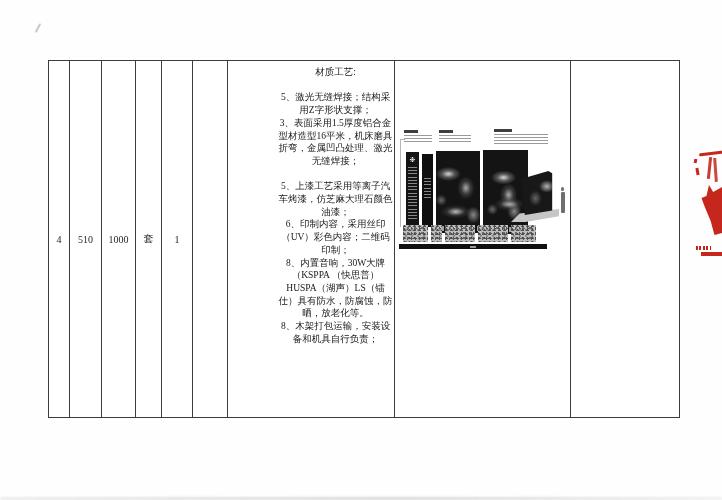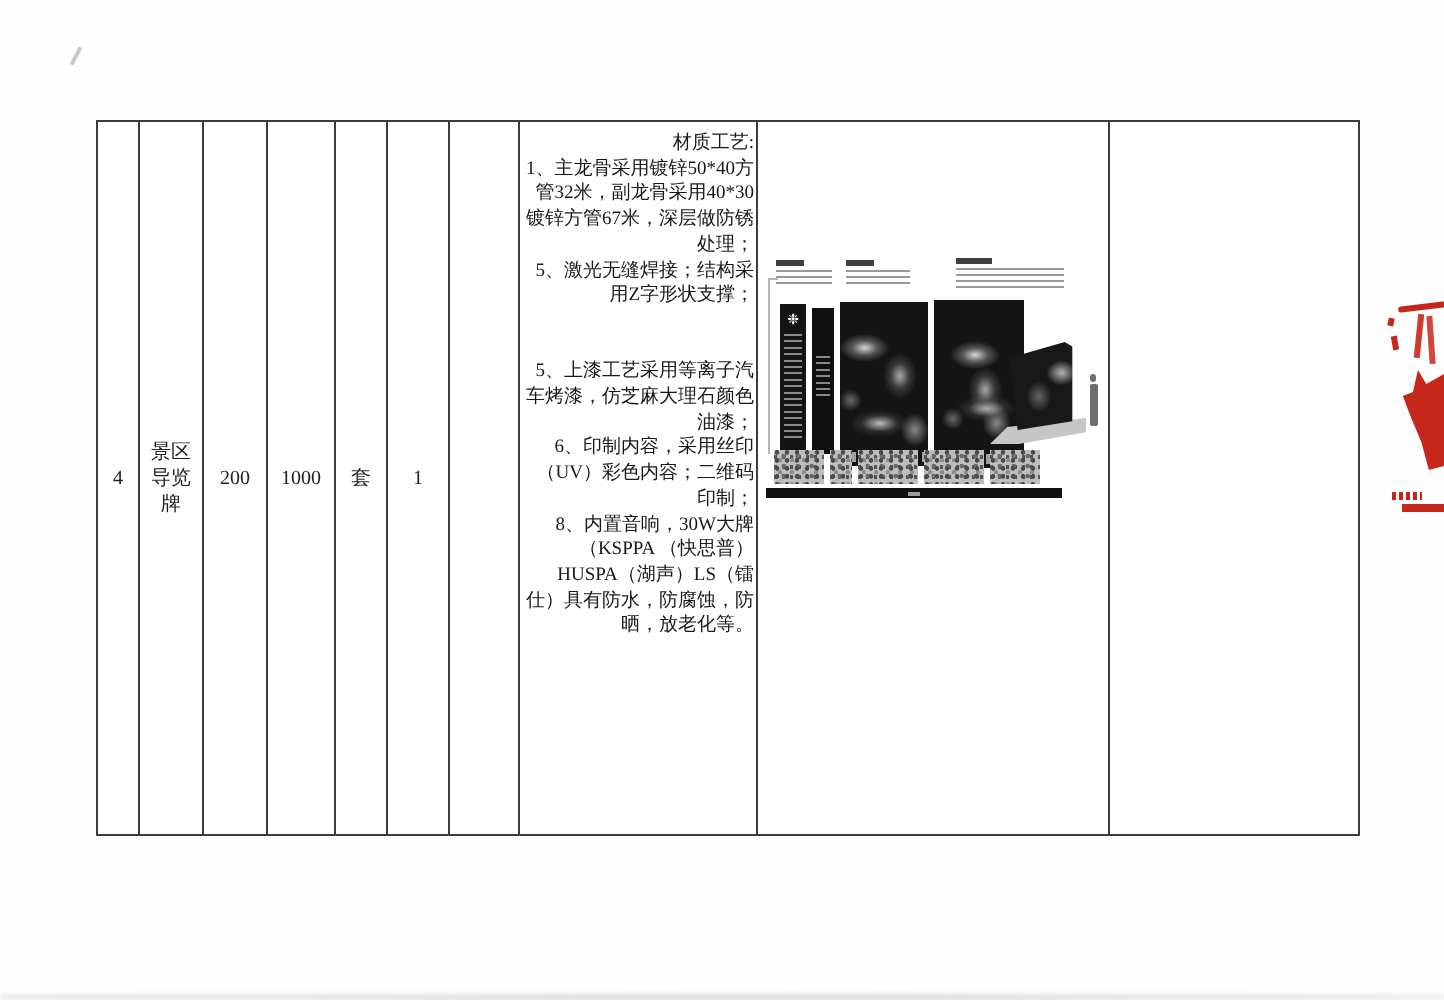--- a/index.html
+++ b/index.html
@@ -16,22 +16,22 @@
   .cell:last-child { border-right:none; }
   .c-serial { width:21px; }
   .c-name   { width:32px; padding:0 5px; line-height:13px; }
   .c-dim1   { width:32px; }
   .c-dim2   { width:50px; }
   .c-dim3   { width:34px; }
   .c-unit   { width:26px; }
   .c-qty    { width:31px; }
   .c-amount { width:48px; }
   .c-blank1 { width:35px; }
-  .c-spec   { width:119px; display:block; text-align:right; padding:5px 1px 0 2px;
-              font-size:9.5px; line-height:12.7px; color:#181818; }
+  .c-spec   { width:119px; display:block; text-align:center; padding:5px 1px 0 2px;
+              font-size:9.5px; line-height:12.7px; color:#181818;margin-left:48px; }
   .c-image  { width:176px; display:block; position:relative; }
   .c-blank2 { width:28px; }
   .spec-item, .spec-title { display:inline; }
 
   
   .product { position:absolute; left:2px; top:52px; width:170px; height:136px; }
   .lbl { position:absolute; }
   .lbl .ttl { height:3px; background:#3f3f3f; margin-bottom:2px; width:14px; }
   .lbl .tl  { background-image:repeating-linear-gradient(to bottom,#9a9a9a 0 1px,transparent 1px 3px); }
   .dimline-v { position:absolute; width:1px; background:#b5b5b5; }
@@ -96,36 +96,36 @@
 </style>
 </head>
 <body>
 
 <div class="page">
 
   <div class="pen-mark"></div>
 
   <div class="sheet-table">
     <div class="cell c-serial">4</div>
-    <div class="cell c-name">景区导览牌</div>
-    <div class="cell c-dim1">200</div>
+    <div class="cell c-dim1">510</div>
     <div class="cell c-dim3">1000</div>
     <div class="cell c-unit">套</div>
     <div class="cell c-qty">1</div>
     <div class="cell c-blank1"></div>
 
     <div class="cell c-spec">
       <span class="spec-title">材质工艺:</span><br>
-      <span class="spec-item">1、主龙骨采用镀锌50*40方管32米，副龙骨采用40*30镀锌方管67米，深层做防锈处理；</span><br>
+      <br>
       <span class="spec-item">5、激光无缝焊接；结构采用Z字形状支撑；</span><br>
-      <br>
+      <span class="spec-item">3、表面采用1.5厚度铝合金型材造型16平米，机床磨具折弯，金属凹凸处理、激光无缝焊接；</span><br>
       <br>
       <span class="spec-item">5、上漆工艺采用等离子汽车烤漆，仿芝麻大理石颜色油漆；</span><br>
       <span class="spec-item">6、印制内容，采用丝印（UV）彩色内容；二维码印制；</span><br>
       <span class="spec-item">8、内置音响，30W大牌（KSPPA （快思普）HUSPA（湖声）LS（镭仕）具有防水，防腐蚀，防晒，放老化等。</span><br>
+      <span class="spec-item">8、木架打包运输，安装设备和机具自行负责；</span>
     </div>
 
     <div class="cell c-image">
       <div class="product">
 
         <div class="lbl" style="left:7px;top:17px;width:28px;">
           <div class="ttl"></div>
           <div class="tl" style="height:8px;"></div>
         </div>
         <div class="lbl" style="left:42px;top:17px;width:32px;">

